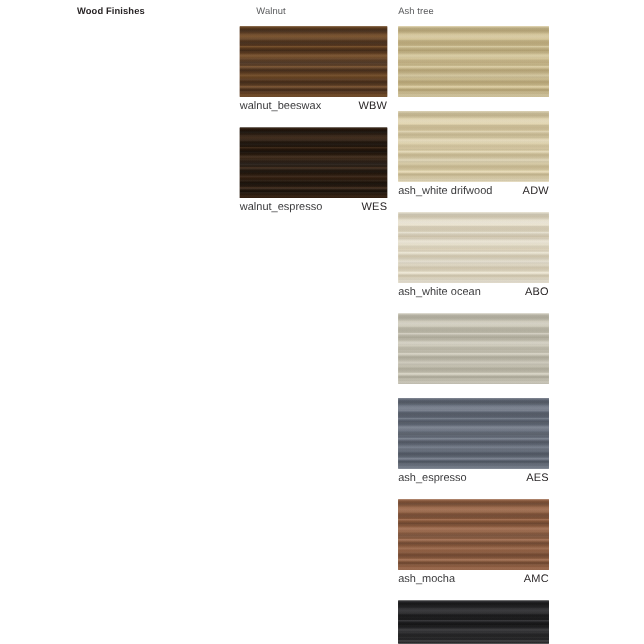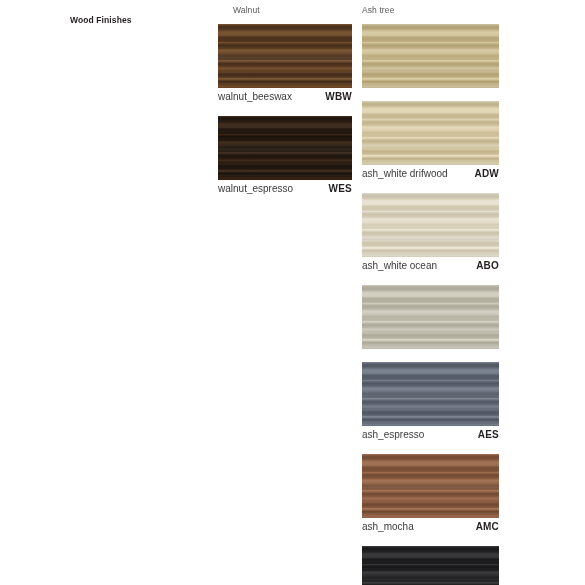--- a/index.html
+++ b/index.html
@@ -10,21 +10,21 @@
     background: #ffffff;
     font-family: "Liberation Sans", sans-serif;
     overflow: hidden;
   }
   .page { position: relative; width: 585px; height: 585px; background:#fff; }
 
   
   .main-title {
     position: absolute; left: 70px; top: 5px;
     font-size: 8.5px; font-weight: bold; color: #231f20;
-    letter-spacing: 0.1px; white-space: nowrap; margin-top: 10px;
+    letter-spacing: 0.1px; white-space: nowrap;
   }
   .col-head {
     position: absolute; top: 5px;
     font-size: 8.5px; font-weight: normal; color: #58595b;
     letter-spacing: 0.1px; white-space: nowrap;
   }
   .col-head.walnut { left: 200px; margin-left: 33px; }
   .col-head.ash    { left: 362px; }
 
   
@@ -83,21 +83,21 @@
     font-size: 10px;
     color: #3a3a3c;
     white-space: nowrap;
   }
   .caption .name {
     position: absolute; left: 0; top: 0;
     color: #3a3a3c; font-weight: normal;
   }
   .caption .code {
     position: absolute; right: 0; top: 0;
-    font-weight: bold; color: #231f20; letter-spacing: 0.2px; margin-left: 20px;
+    font-weight: normal; color: #231f20; letter-spacing: 0.2px; margin-left: 20px;
   }
 </style>
 </head>
 <body>
 
 <div class="page">
 
   <div class="main-title">Wood Finishes</div>
 
   <div class="col-head walnut">Walnut</div>

